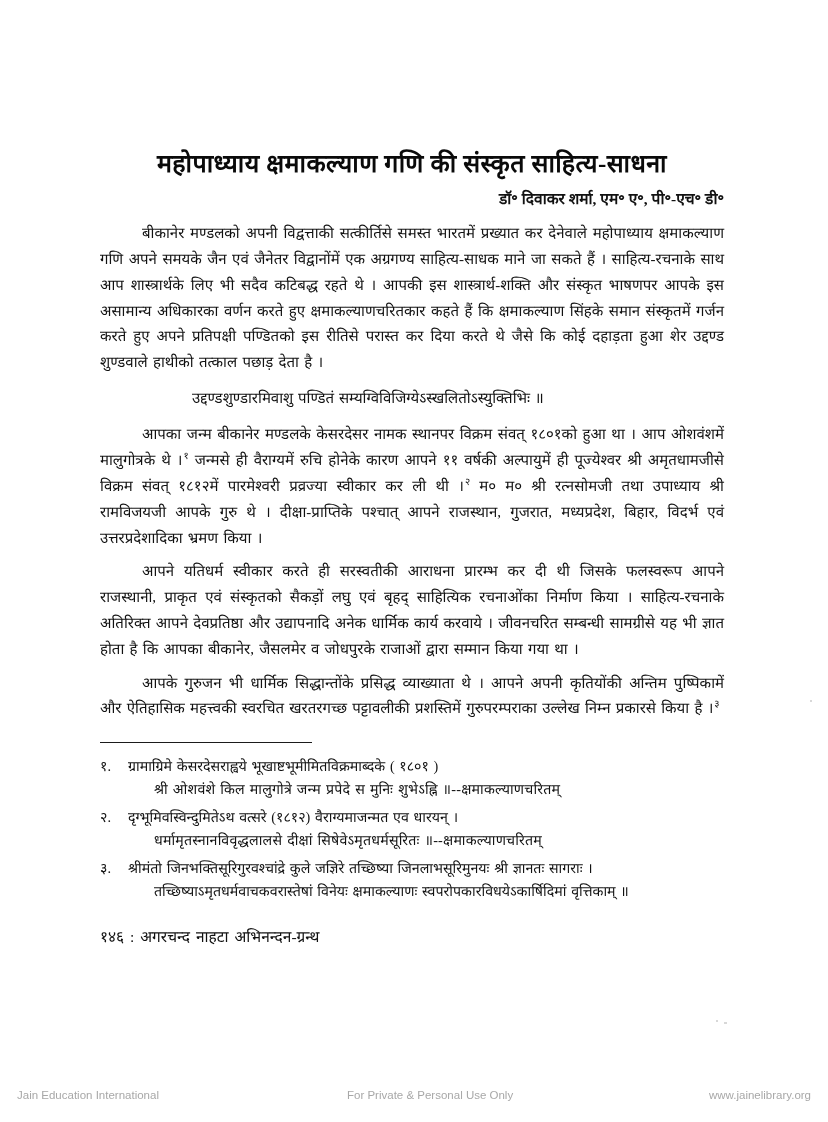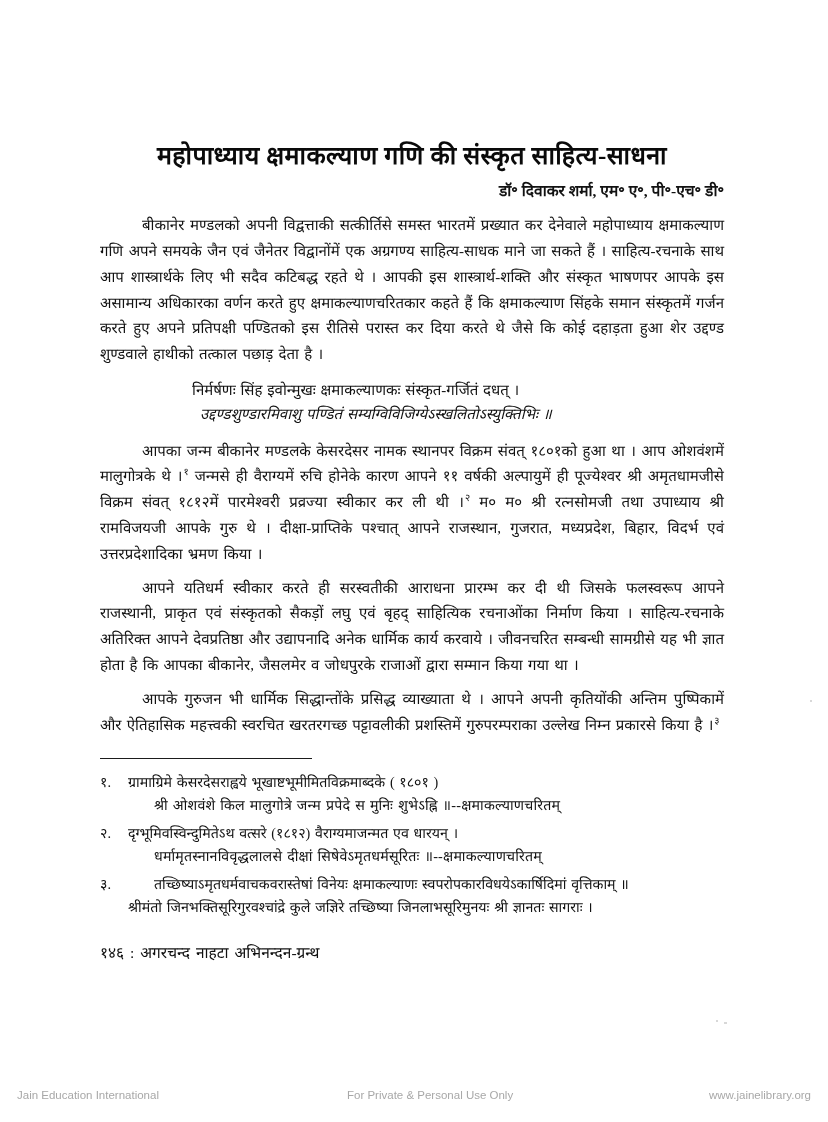--- a/index.html
+++ b/index.html
@@ -31,21 +31,21 @@
     width: 624px;
   }
 
   .doc-title {
     font-size: 25px;
     font-weight: bold;
     text-align: center;
     letter-spacing: 0.4px;
     line-height: 1.25;
     color: #0a0a0a;
-    margin: 0 0 8px 0;
+    margin: 8px 0 8px 0;
     white-space: nowrap;
   }
 
   .byline {
     font-size: 15.5px;
     text-align: right;
     font-weight: 600;
     color: #121212;
     margin: 0 0 12px 0;
   }
@@ -182,21 +182,20 @@
 
   <div class="content">
 
     <h1 class="doc-title">महोपाध्याय क्षमाकल्याण गणि की संस्कृत साहित्य-साधना</h1>
 
     <div class="byline">डॉ॰ दिवाकर शर्मा, एम॰ ए॰, पी॰-एच॰ डी॰</div>
 
     <p class="para indent">बीकानेर मण्डलको अपनी विद्वत्ताकी सत्कीर्तिसे समस्त भारतमें प्रख्यात कर देनेवाले महोपाध्याय क्षमाकल्याण गणि अपने समयके जैन एवं जैनेतर विद्वानोंमें एक अग्रगण्य साहित्य-साधक माने जा सकते हैं । साहित्य-रचनाके साथ आप शास्त्रार्थके लिए भी सदैव कटिबद्ध रहते थे । आपकी इस शास्त्रार्थ-शक्ति और संस्कृत भाषणपर आपके इस असामान्य अधिकारका वर्णन करते हुए क्षमाकल्याणचरितकार कहते हैं कि क्षमाकल्याण सिंहके समान संस्कृतमें गर्जन करते हुए अपने प्रतिपक्षी पण्डितको इस रीतिसे परास्त कर दिया करते थे जैसे कि कोई दहाड़ता हुआ शेर उद्दण्ड शुण्डवाले हाथीको तत्काल पछाड़ देता है ।</p>
 
     <div class="verse">
-      <span class="vline">निर्मर्षणः सिंह इवोन्मुखः क्षमाकल्याणकः संस्कृत-गर्जितं दधत् ।</span>
       <span class="vline">उद्दण्डशुण्डारमिवाशु पण्डितं सम्यग्विविजिग्येऽस्खलितोऽस्युक्तिभिः ॥</span>
     </div>
 
     <p class="para indent"><span>आपका जन्म बीकानेर मण्डलके केसरदेसर नामक स्थानपर विक्रम संवत् १८०१को हुआ था । आप ओशवंशमें मालुगोत्रके थे ।</span><sup class="fn">१</sup> <span>जन्मसे ही वैराग्यमें रुचि होनेके कारण आपने ११ वर्षकी अल्पायुमें ही पूज्येश्वर श्री अमृतधामजीसे विक्रम संवत् १८१२में पारमेश्वरी प्रव्रज्या स्वीकार कर ली थी ।</span><sup class="fn">२</sup> <span>म० म० श्री रत्नसोमजी तथा उपाध्याय श्री रामविजयजी आपके गुरु थे । दीक्षा-प्राप्तिके पश्चात् आपने राजस्थान, गुजरात, मध्यप्रदेश, बिहार, विदर्भ एवं उत्तरप्रदेशादिका भ्रमण किया ।</span></p>
 
     <p class="para indent">आपने यतिधर्म स्वीकार करते ही सरस्वतीकी आराधना प्रारम्भ कर दी थी जिसके फलस्वरूप आपने राजस्थानी, प्राकृत एवं संस्कृतको सैकड़ों लघु एवं बृहद् साहित्यिक रचनाओंका निर्माण किया । साहित्य-रचनाके अतिरिक्त आपने देवप्रतिष्ठा और उद्यापनादि अनेक धार्मिक कार्य करवाये । जीवनचरित सम्बन्धी सामग्रीसे यह भी ज्ञात होता है कि आपका बीकानेर, जैसलमेर व जोधपुरके राजाओं द्वारा सम्मान किया गया था ।</p>
 
 
     <p class="para indent"><span>आपके गुरुजन भी धार्मिक सिद्धान्तोंके प्रसिद्ध व्याख्याता थे । आपने अपनी कृतियोंकी अन्तिम पुष्पिकामें और ऐतिहासिक महत्त्वकी स्वरचित खरतरगच्छ पट्टावलीकी प्रशस्तिमें गुरुपरम्पराका उल्लेख निम्न प्रकारसे किया है ।</span><sup class="fn">३</sup></p>
 
@@ -216,22 +215,22 @@
         <div class="fn-num">२.</div>
         <div class="fn-body">
           <span class="fn-line">दृग्भूमिवस्विन्दुमितेऽथ वत्सरे (१८१२) वैराग्यमाजन्मत एव धारयन् ।</span>
           <span class="fn-line cont fn-src">धर्मामृतस्नानविवृद्धलालसे        दीक्षां        सिषेवेऽमृतधर्मसूरितः ॥--क्षमाकल्याणचरितम्</span>
         </div>
       </div>
 
       <div class="fn-item">
         <div class="fn-num">३.</div>
         <div class="fn-body">
+          <span class="fn-line">श्रीमंतो जिनभक्तिसूरिगुरवश्चांद्रे कुले जज्ञिरे तच्छिष्या जिनलाभसूरिमुनयः श्री ज्ञानतः सागराः ।</span>
           <span class="fn-line cont">तच्छिष्याऽमृतधर्मवाचकवरास्तेषां विनेयः क्षमाकल्याणः स्वपरोपकारविधयेऽकार्षिदिमां वृत्तिकाम् ॥</span>
-          <span class="fn-line">श्रीमंतो जिनभक्तिसूरिगुरवश्चांद्रे कुले जज्ञिरे तच्छिष्या जिनलाभसूरिमुनयः श्री ज्ञानतः सागराः ।</span>
         </div>
       </div>
 
     </div>
 
     <div class="page-label">१४६ : अगरचन्द नाहटा अभिनन्दन-ग्रन्थ</div>
 
   </div>
 
   <div class="speck" style="left:716px; top:1020px; width:2px; height:2px;"></div>

